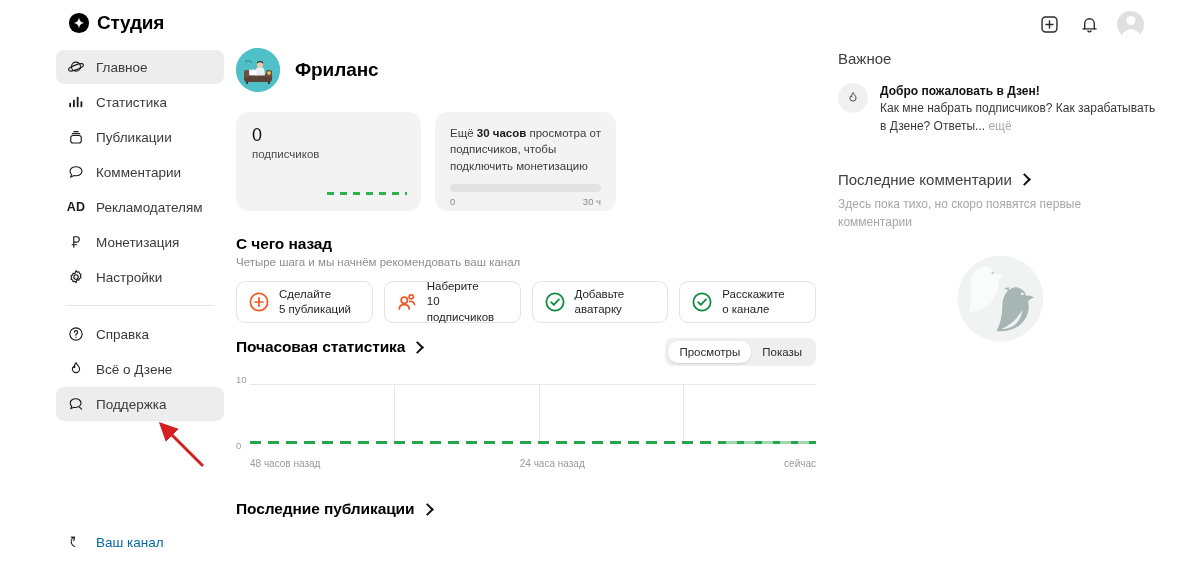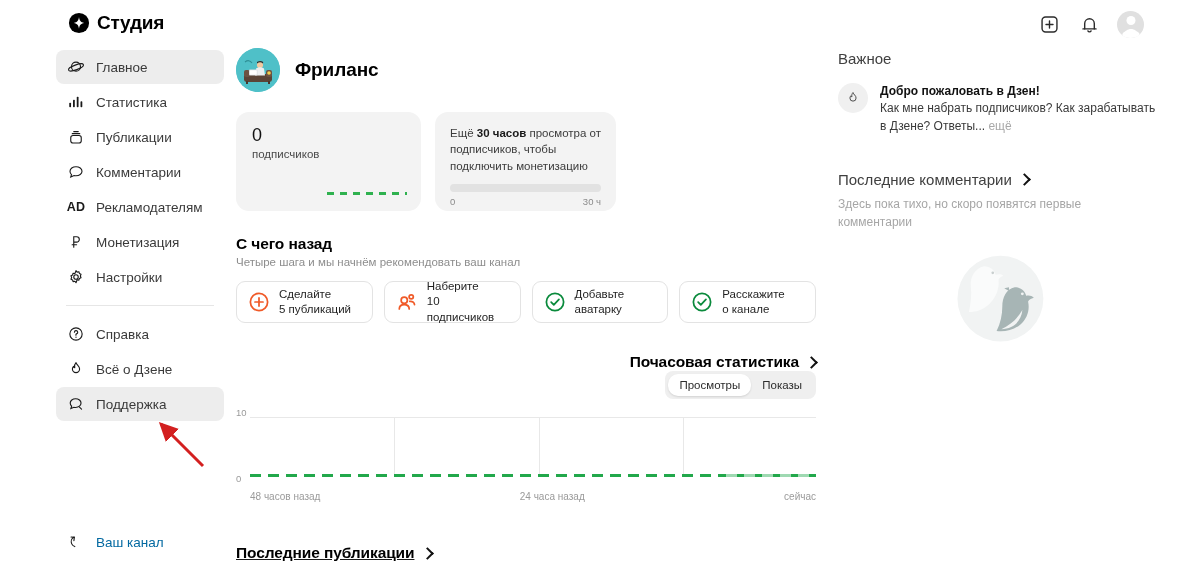--- a/index.html
+++ b/index.html
@@ -72,41 +72,41 @@
   .sec-sub { font-size: 11.5px; color: #8d8d8d; margin-top: 3px; }
 
   .steps { display: flex; gap: 11px; margin-top: 13px; }
   .step {
     flex: 1; height: 42px; border: 1px solid #e3e3e3; border-radius: 9px;
     background: #fff; display: flex; align-items: center; gap: 9px; padding: 0 11px; cursor: pointer;
   }
   .step-ico { width: 22px; height: 22px; flex: 0 0 22px; }
   .step-txt { font-size: 11.5px; line-height: 1.32; color: #1f1f1f; }
 
-  .hourly-head { display: flex; align-items: flex-end; justify-content: space-between; margin-top: 30px; flex-direction: column; }
+  .hourly-head { display: flex; align-items: flex-start; justify-content: space-between; margin-top: 15px; }
   .hourly-title { display: flex; align-items: center; gap: 8px; cursor: pointer; }
   .chev { width: 9px; height: 9px; border-right: 2px solid #111; border-top: 2px solid #111; transform: rotate(45deg); display: inline-block; }
   .toggle { display: flex; background: #efefef; border-radius: 8px; padding: 3px; }
   .toggle-opt { font-size: 11.5px; color: #2b2b2b; padding: 5px 11px; border-radius: 10px; cursor: pointer; }
   .toggle-opt.sel { background: #ffffff; box-shadow: 0 1px 2px rgba(0,0,0,.12); }
 
   .chart-wrap { position: relative; margin-top: 12px; height: 70px; }
   .chart-ylab { position: absolute; font-size: 9.5px; color: #9a9a9a; left: 0; }
   .chart-ylab.top { top: -4px; }
   .chart-ylab.bot { bottom: -3px; }
   .chart-plot { position: absolute; left: 14px; right: 0; top: 6px; bottom: 6px;
     border-top: 1px solid #e8e8e8; }
   .vline { position: absolute; top: 0; bottom: 0; width: 1px; background: #e8e8e8; }
   .baseline { position: absolute; left: 14px; right: 0; bottom: 4px; height: 3px;
     background: repeating-linear-gradient(to right, #22a84b 0 11px, transparent 11px 18px); }
   .baseline-fade { position: absolute; right: 0; width: 90px; bottom: 4px; height: 3px;
     background: repeating-linear-gradient(to right, #9fd9b2 0 11px, transparent 11px 18px); }
   .chart-xaxis { display: flex; justify-content: space-between; font-size: 10px; color: #9a9a9a; margin-top: 10px; padding-left: 14px; }
 
-  .last-pub { display: flex; align-items: center; gap: 9px; margin-top: 42px; cursor: pointer; text-decoration: underline; }
+  .last-pub { display: flex; align-items: center; gap: 9px; margin-top: 31px; cursor: pointer; }
 
   
   .rpanel { position: absolute; left: 838px; top: 50px; width: 320px; }
   .rp-title { font-size: 15px; font-weight: 400; color: #404040; }
   .notice { display: flex; gap: 12px; margin-top: 16px; cursor: pointer; }
   .notice-ico { width: 30px; height: 30px; flex: 0 0 30px; border-radius: 50%; background: #f0f0f0;
     display: flex; align-items: center; justify-content: center; }
   .notice-body { font-size: 12px; line-height: 1.45; color: #3a3a3a; }
   .notice-title { font-weight: 700; color: #111; display: block; }
   .more-link { color: #a8a8a8; }

